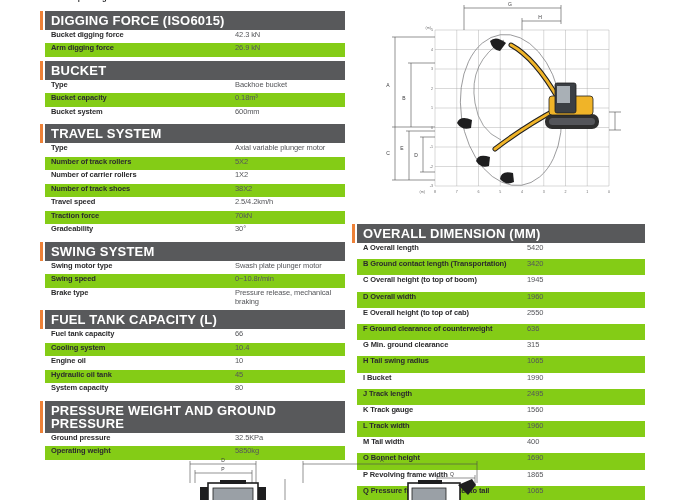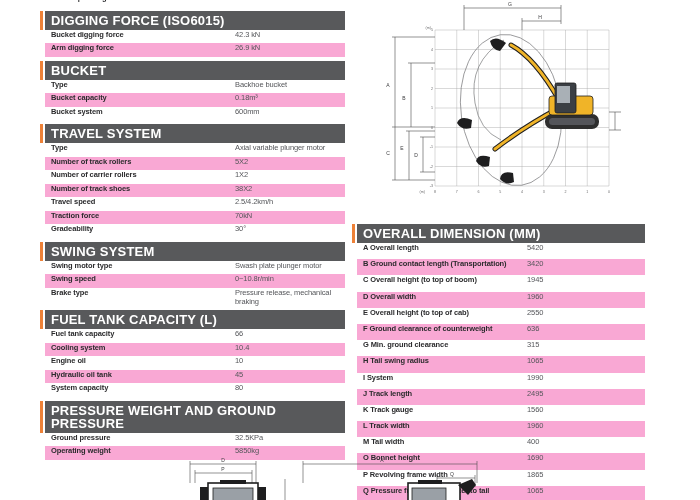--- a/index.html
+++ b/index.html
@@ -16,21 +16,21 @@
     letter-spacing:.2px;padding:3px 4px 3px 6px;margin-top:4px;position:relative;
     line-height:1;
   }
   .sec-header::before{
     content:"";position:absolute;left:-5px;top:0;bottom:0;width:3px;background:#ee8137;
   }
   .spec-row{
     display:flex;align-items:flex-start;font-size:7.5px;line-height:1.25;
     min-height:13.5px;padding-left:6px;letter-spacing:-0.1px;
   }
-  .spec-row.alt{background:#f9a8d4;}
+  .spec-row.alt{background:#84cc16;}
   #dim-table .spec-row{min-height:16.2px;}
   .row-label{width:180px;font-weight:bold;color:#2b2b2d;padding-right:4px;}
   #dim-table .row-label{width:160px;}
   .row-value{flex:1;color:#55565a;font-weight:normal;padding-right:4px;}
   
   .diag{position:absolute;}
   #range-diagram{left:383px;top:0px;}
   #front-diagram{left:180px;top:455px;}
   #side-diagram{left:300px;top:455px;}
   svg text{font-family:"Liberation Sans","DejaVu Sans",sans-serif;fill:#3c3c3e;}
@@ -283,21 +283,21 @@
       </div>
       <div class="spec-row">
         <div class="row-label">G Min. ground clearance</div>
         <div class="row-value">315</div>
       </div>
       <div class="spec-row alt">
         <div class="row-label">H Tail swing radius</div>
         <div class="row-value">1065</div>
       </div>
       <div class="spec-row">
-        <div class="row-label">I System</div>
+        <div class="row-label">I Bucket</div>
         <div class="row-value">1990</div>
       </div>
       <div class="spec-row alt">
         <div class="row-label">J Track length</div>
         <div class="row-value">2495</div>
       </div>
       <div class="spec-row">
         <div class="row-label">K Track gauge</div>
         <div class="row-value">1560</div>
       </div>

